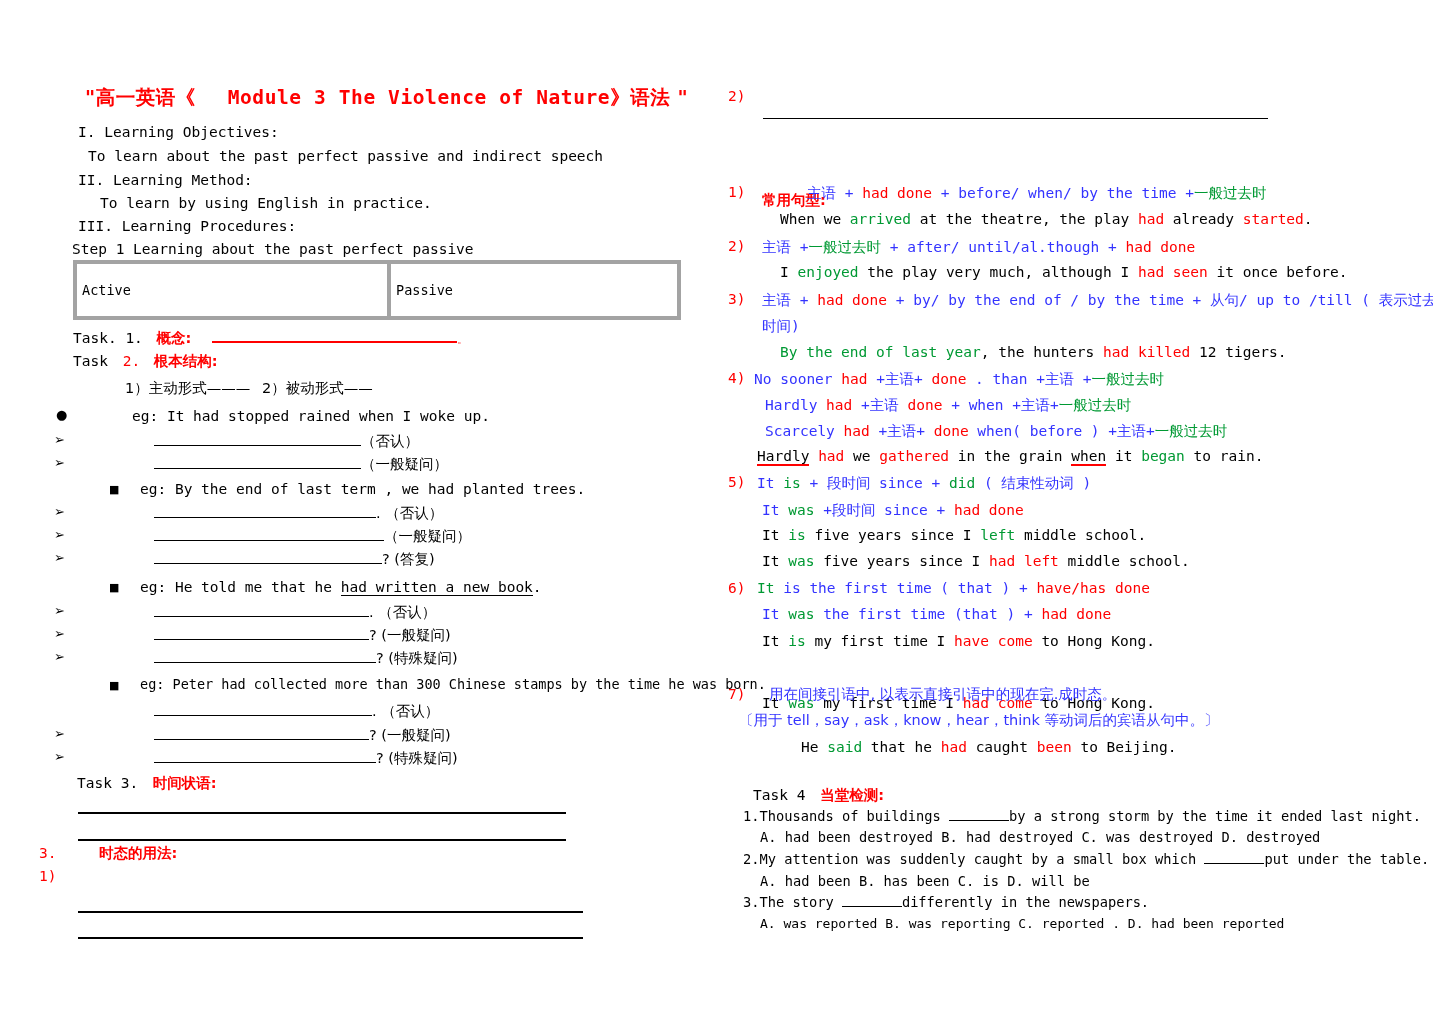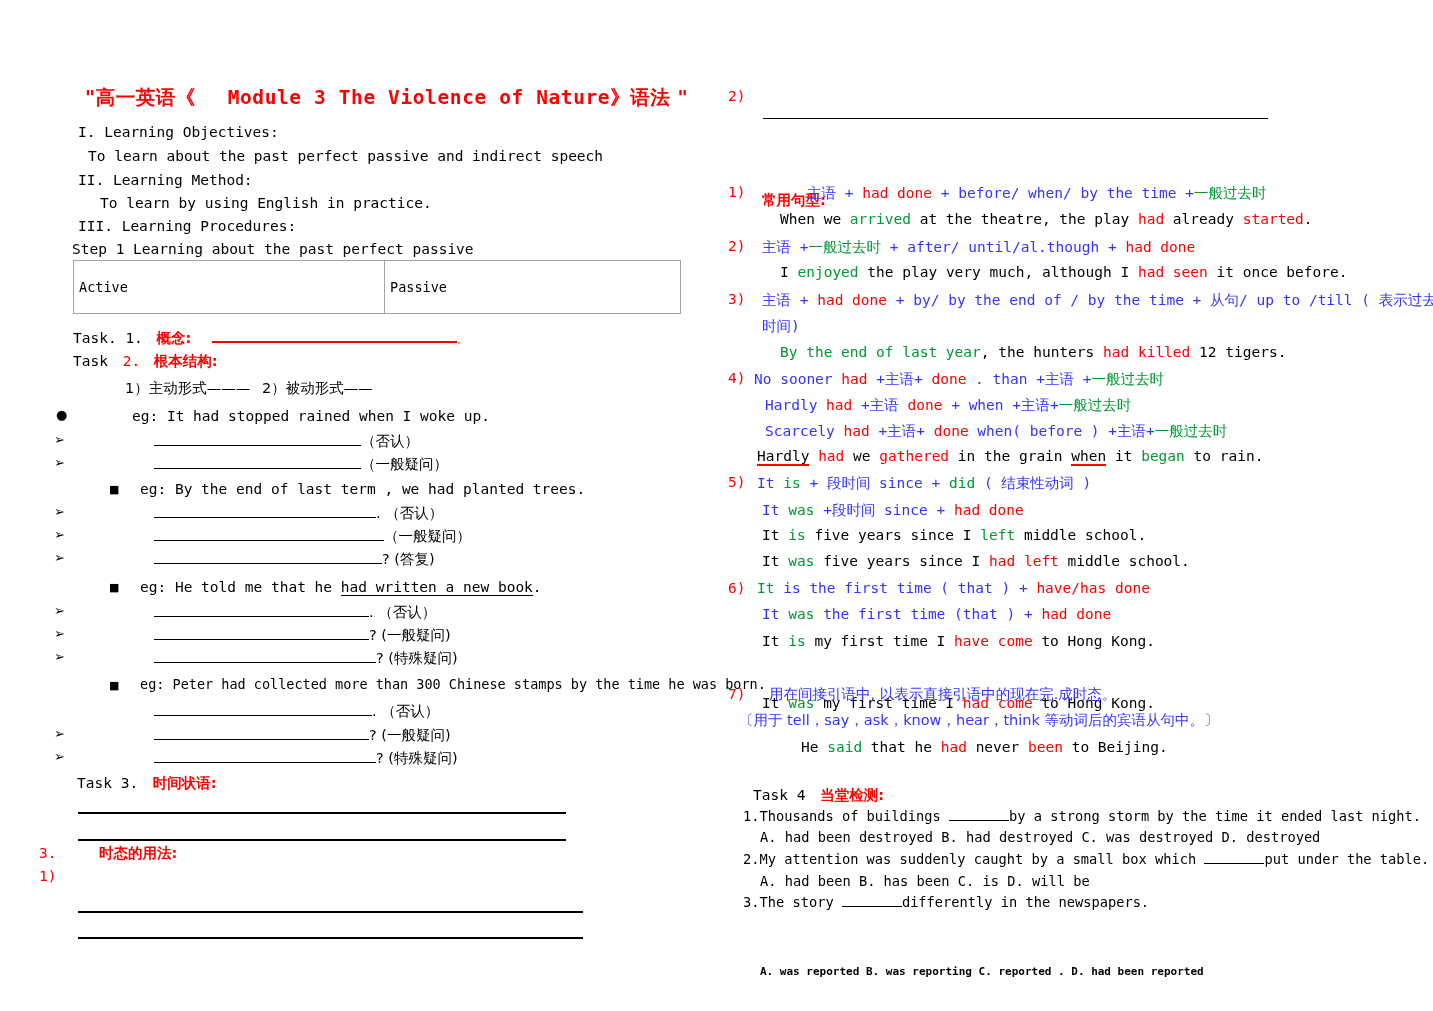--- a/index.html
+++ b/index.html
@@ -56,21 +56,21 @@
   .tbl {
     position: absolute;
     left: 73px;
     top: 260px;
     width: 608px;
     border-collapse: collapse;
     font-family: "DejaVu Sans Mono", monospace;
     font-size: 13.5px;
   }
   .tbl td {
-    border: 1px solid #a3a3a3;
+    border: 4px solid #a3a3a3;
     padding: 16px 5px;
     vertical-align: middle;
     height: 20px;
   }
   .tbl td:first-child { width: 300px; }
 
   
   .blank {
     display: inline-block;
     border-bottom: 1.5px solid #000;
@@ -311,37 +311,37 @@
       <span>It </span><span class="green">is</span><span> my first time I </span><span class="red">have come</span><span> to Hong Kong.</span>
     </div>
     <div class="line t" style="left:37px; top:659px;margin-top:36px;">
       <span>It </span><span class="green">was</span><span> my first time I </span><span class="red">had come</span><span> to Hong Kong.</span>
     </div>
 
     <div class="line red t" style="left:3px; top:686px;">7)</div>
     <div class="line cn blue" style="left:44px; top:685px; font-weight:400;">用在间接引语中, 以表示直接引语中的现在完.成时态。</div>
     <div class="line cn blue" style="left:14px; top:711px; font-weight:400;">〔用于 tell，say，ask，know，hear，think 等动词后的宾语从句中。〕</div>
     <div class="line t" style="left:76px; top:739px;">
-      <span>He </span><span class="green">said</span><span> that he </span><span class="red">had</span><span> never </span><span class="red">been</span><span> to Beijing.</span>
+      <span>He </span><span class="green">said</span><span> that he </span><span class="red">had</span><span> caught </span><span class="red">been</span><span> to Beijing.</span>
     </div>
 
     <div class="line t" style="left:28px; top:786px;">
       <span>Task 4</span>
       <span class="cn red" style="margin-left:6px;">当堂检测:</span>
     </div>
 
     <div class="line t" style="left:18px; top:808px; font-size:13.7px;">
       <span>1.</span><span>Thousands of buildings </span><span class="inline-blank"></span><span>by a strong storm by the time it ended last night.</span>
     </div>
     <div class="line t" style="left:35px; top:829px; font-size:13.7px;">A. had been destroyed  B. had destroyed  C. was destroyed  D. destroyed</div>
 
     <div class="line t" style="left:18px; top:851px; font-size:13.7px;">
       <span>2.</span><span>My attention was suddenly caught by a small box which </span><span class="inline-blank"></span><span>put under the table.</span>
     </div>
     <div class="line t" style="left:35px; top:873px; font-size:13.7px;">A. had been            B. has been      C. is             D. will be</div>
 
     <div class="line t" style="left:18px; top:894px; font-size:13.7px;">
       <span>3.</span><span>The story </span><span class="inline-blank"></span><span>differently in the newspapers.</span>
     </div>
-    <div class="line t" style="left:35px; top:965px; font-size:11px;font-weight:bold;">A. was reported        B. was reporting  C. reported .  D. had been reported</div>
+    <div class="line t" style="left:35px; top:916px; font-size:13px;">A. was reported        B. was reporting  C. reported .  D. had been reported</div>
 
   </div>
 </div>
 
 </body></html>

